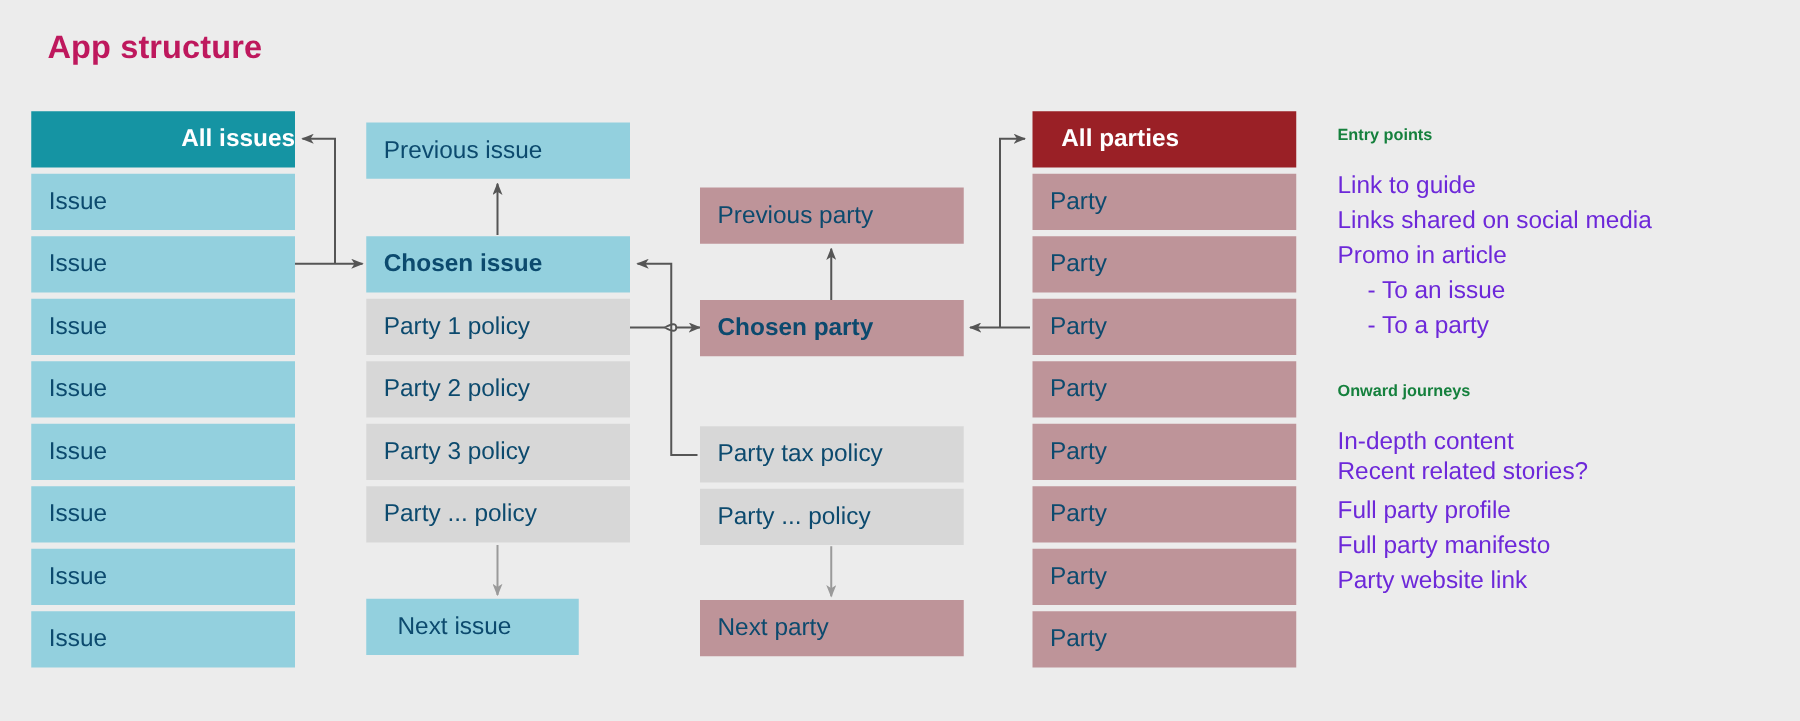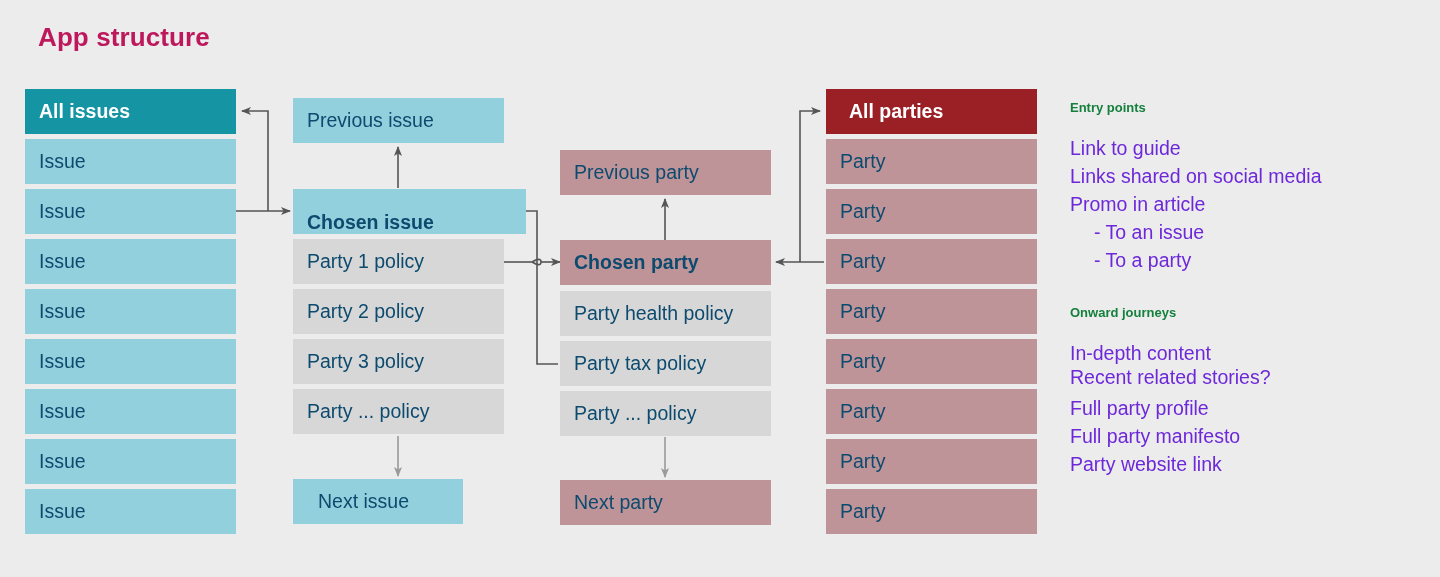--- a/index.html
+++ b/index.html
@@ -41,21 +41,21 @@
     white-space: nowrap;
   }
   .box.header {
     color: #ffffff;
     font-weight: bold;
   }
   .box.chosen {
     font-weight: bold;
   }
 
-  .c-teal      { background: #1594a3; }
+  .c-teal      { background: #1594a3; justify-content: flex-end; }
   .c-lightblue { background: #93d0de; }
   .c-darkred   { background: #9a2026; }
   .c-mauve     { background: #be9499; }
   .c-grey      { background: #d7d7d7; }
 
   
   #arrows {
     position: absolute;
     left: 0;
     top: 0;
@@ -154,21 +154,21 @@
     <span>Issue</span>
   </div>
   <div class="box c-lightblue" style="left:25px; top:489px; width:211px; height:45px;">
     <span>Issue</span>
   </div>
 
   <div class="box c-lightblue" style="left:293px; top:98px; width:211px; height:45px;">
     <span>Previous issue</span>
   </div>
 
-  <div class="box chosen c-lightblue" style="left:293px; top:189px; width:233px; height:45px;align-items:flex-end;">
+  <div class="box chosen c-lightblue" style="left:293px; top:189px; width:211px; height:45px;">
     <span>Chosen issue</span>
   </div>
 
   <div class="box c-grey" style="left:293px; top:239px; width:211px; height:45px;">
     <span>Party 1 policy</span>
   </div>
   <div class="box c-grey" style="left:293px; top:289px; width:211px; height:45px;">
     <span>Party 2 policy</span>
   </div>
   <div class="box c-grey" style="left:293px; top:339px; width:211px; height:45px;">
@@ -183,23 +183,20 @@
   </div>
 
   <div class="box c-mauve" style="left:560px; top:150px; width:211px; height:45px;">
     <span>Previous party</span>
   </div>
 
   <div class="box chosen c-mauve" style="left:560px; top:240px; width:211px; height:45px;">
     <span>Chosen party</span>
   </div>
 
-  <div class="box c-grey" style="left:560px; top:291px; width:211px; height:45px;">
-    <span>Party health policy</span>
-  </div>
   <div class="box c-grey" style="left:560px; top:341px; width:211px; height:45px;">
     <span>Party tax policy</span>
   </div>
   <div class="box c-grey" style="left:560px; top:391px; width:211px; height:45px;">
     <span>Party ... policy</span>
   </div>
 
   <div class="box c-mauve" style="left:560px; top:480px; width:211px; height:45px;">
     <span>Next party</span>
   </div>

